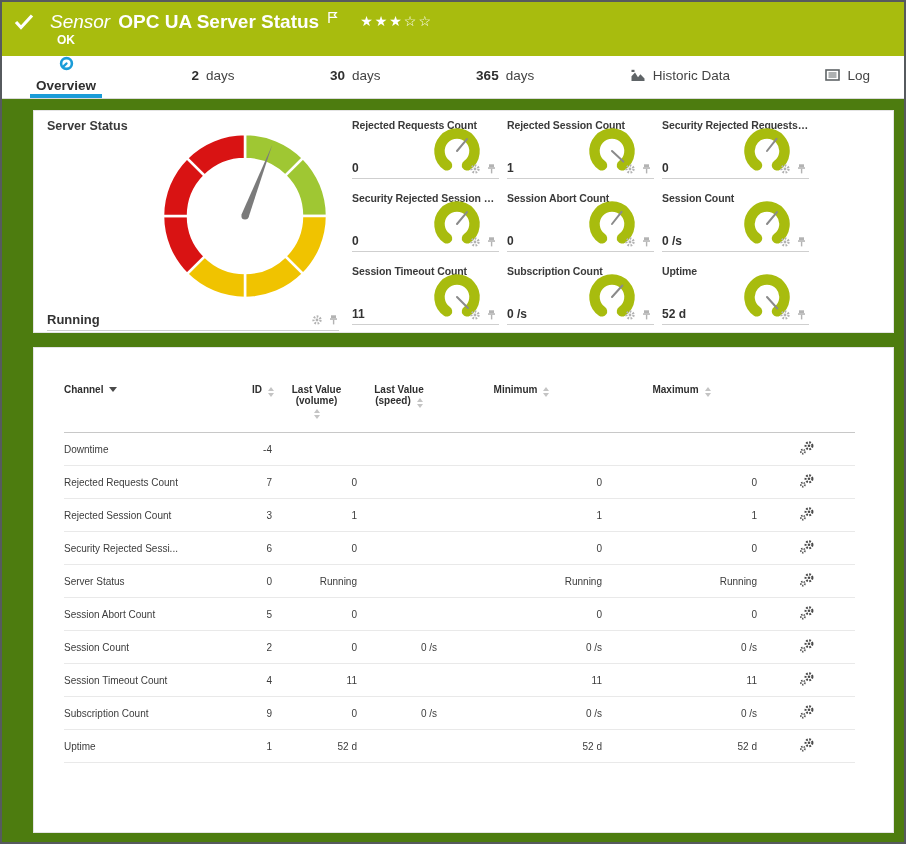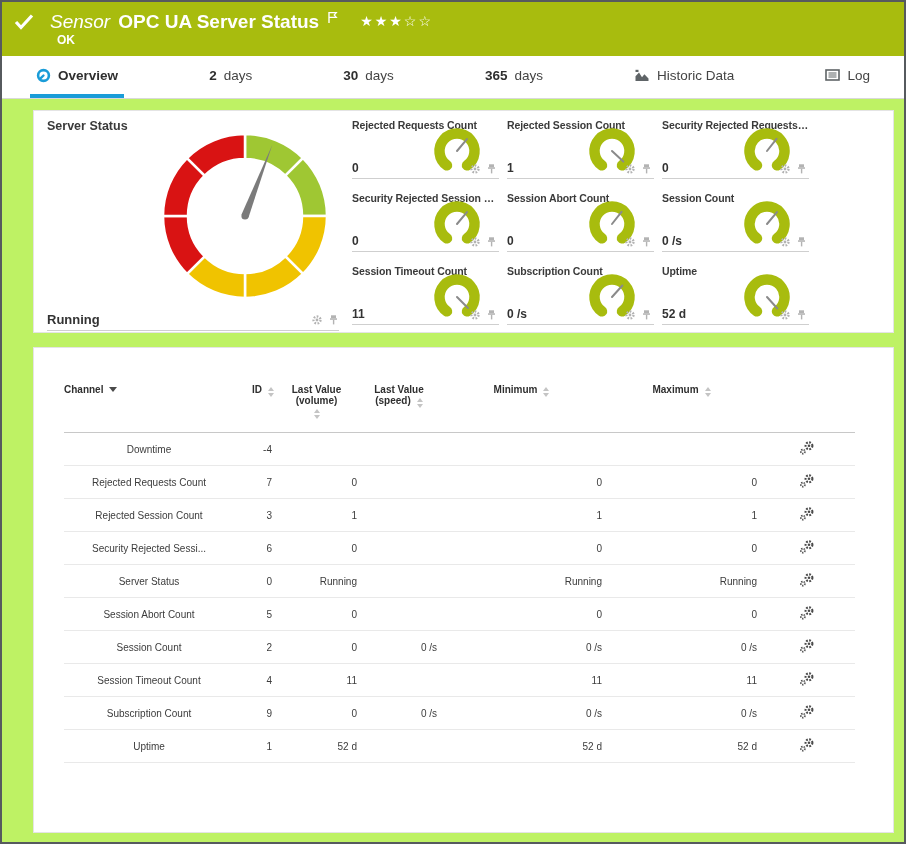--- a/index.html
+++ b/index.html
@@ -13,25 +13,25 @@
   .hdr-sensor { font-style:italic; font-size:19px; line-height:24px; margin-left:8px; }
   .hdr-title { font-weight:bold; font-size:19px; line-height:24px; }
   .hdr-flag { margin-top:0px; }
   .hdr-stars { font-size:14px; letter-spacing:2px; margin-left:14px; margin-top:3px; color:#fff; }
   .hdr-ok { position:absolute; left:55px; top:31px; font-size:12px; font-weight:bold; }
 
   
   .tabbar { position:absolute; left:0; top:54px; width:100%; height:43px; background:#fff; border-bottom:1px solid #d9d9d9; display:flex; align-items:stretch; padding:0 28px; justify-content:space-between; }
   .tab { display:flex; align-items:center; gap:7px; font-size:13.5px; color:#444; border-bottom:4px solid transparent; padding:0 6px; cursor:pointer; }
   .tab .pfx { font-weight:bold; color:#2f2f2f; }
-  .tab.active { border-bottom-color:#1a9cd8; }
+  .tab.active { border-bottom-color:#1a9cd8;flex-direction:column; }
   .tab.active .lbl { color:#2f2f2f; font-weight:bold; }
 
   
-  .content { position:absolute; left:0; top:97px; width:100%; height:743px; background:#bef264; }
+  .content { position:absolute; left:0; top:97px; width:100%; height:743px; background:#4d7c0f; }
   .panel { position:absolute; left:31px; width:861px; background:#fff; border:1px solid #e4e4e4; }
   .panel.gauges { top:11px; height:223px; }
   .panel.table  { top:248px; height:486px; }
 
   
   .big-tile { position:absolute; left:13px; top:8px; width:292px; height:212px; border-bottom:1px solid #cfcfcf; }
   .big-tile .ttl { font-size:12.5px; font-weight:bold; color:#3a3a3a; }
   .big-tile svg.main { position:absolute; left:113px; top:12px; }
   .big-val-row { position:absolute; left:0; bottom:3px; width:100%; display:flex; align-items:center; }
   .big-val { font-size:13px; font-weight:bold; color:#333; }
@@ -47,21 +47,21 @@
 
   
   table.ch { border-collapse:collapse; margin:36px 40px 0 30px; width:791px; table-layout:fixed; font-size:10px; color:#3c3c3c; }
   table.ch col.c1{width:170px} table.ch col.c2{width:40px} table.ch col.c3{width:85px}
   table.ch col.c4{width:80px} table.ch col.c5{width:165px} table.ch col.c6{width:155px} table.ch col.c7{width:96px}
   th { font-weight:bold; color:#2f2f2f; vertical-align:top; padding-bottom:13px; cursor:pointer; }
   th.l { text-align:left; } th.r { text-align:right; } th.c { text-align:center; }
   thead tr { border-bottom:1px solid #c8c8c8; }
   tbody tr { border-bottom:1px solid #e9e9e9; cursor:pointer; }
   td { height:33px; white-space:nowrap; }
-  td.name { text-align:center; overflow:hidden; text-overflow:ellipsis;margin-top:41px; }
+  td.name { text-align:left; overflow:hidden; text-overflow:ellipsis;margin-top:41px; }
   td.num { text-align:right; padding-right:2px; }
   td.ico { text-align:center; }
   .sort { display:inline-flex; flex-direction:column; align-items:center; gap:2px; margin-left:6px; vertical-align:2px; }
   .sort i { display:block; width:0; height:0; border-left:3.5px solid transparent; border-right:3.5px solid transparent; }
   .sort .up { border-bottom:4px solid #c4c4c4; }
   .sort .dn { border-top:4px solid #c4c4c4; }
   .sort-active { display:inline-block; width:0; height:0; border-left:4px solid transparent; border-right:4px solid transparent; border-top:5px solid #4a4a4a; margin-left:6px; vertical-align:1px; }
   .stack { display:flex; margin:3px auto 0; }
 </style>
 </head>

